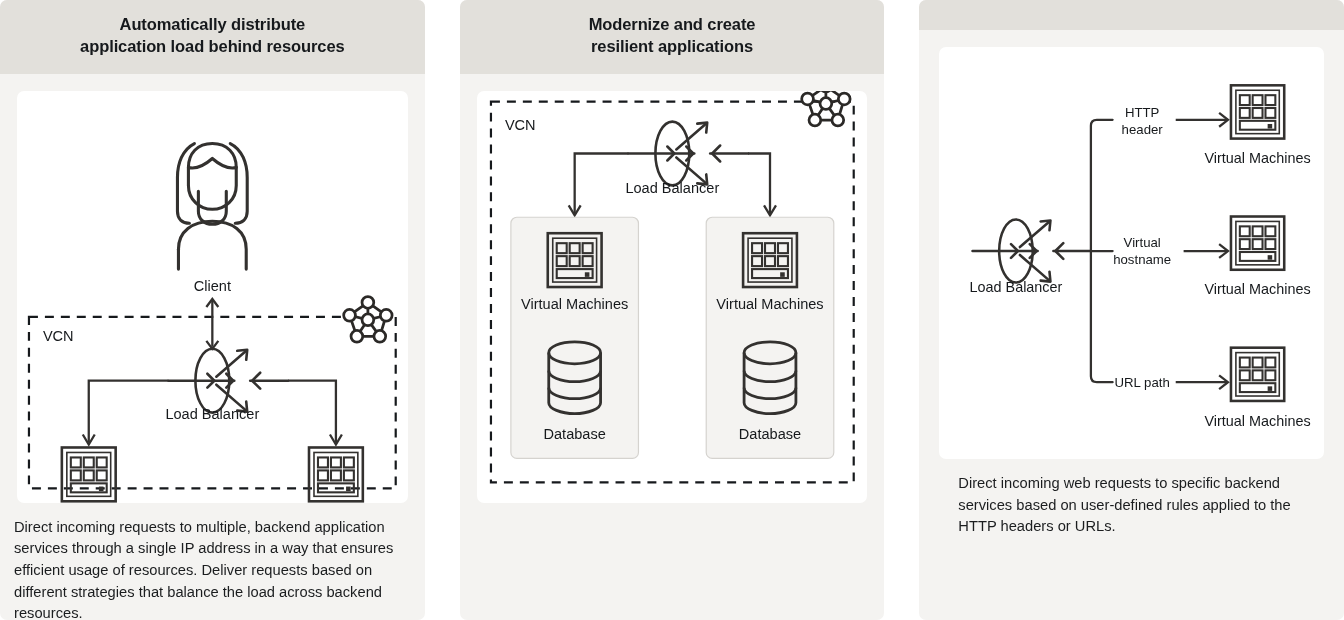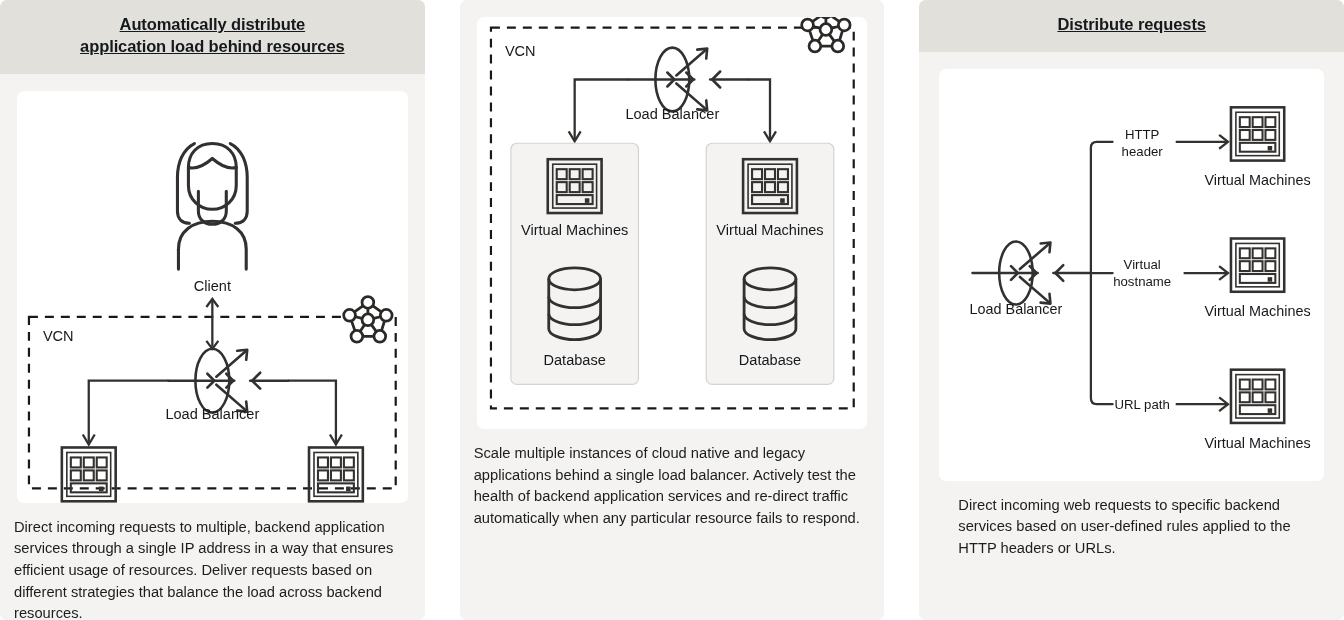--- a/index.html
+++ b/index.html
@@ -26,21 +26,21 @@
   .panel-header {
     background: #e2e0db;
     padding: 14px 18px 16px;
     text-align: center;
     font-size: 16.5px;
     font-weight: bold;
     line-height: 1.32;
     color: #16191c;
     letter-spacing: -0.1px;
   }
-  .panel-header .hl { display: block; text-decoration: underline; }
+  .panel-header .hl { display: block; }
   .stage-wrap {
     padding: 17px 17px 0 17px;
     flex: 0 0 auto;
   }
   .stage {
     background: #ffffff;
     border-radius: 7px;
     height: 412px;
     position: relative;
   }
@@ -170,20 +170,24 @@
             </g>
           </g>
           <text class="lbl" x="320" y="437" text-anchor="middle">Virtual Machines</text>
         </svg>
       </div>
     </div>
     <p class="caption">Direct incoming requests to multiple, backend application services  through a single IP address in a way that ensures efficient usage of  resources. Deliver requests based on different strategies that balance the load across backend resources.</p>
   </section>
 
   <section class="panel panel-2">
+    <header class="panel-header">
+      <span class="hl">Modernize and create</span>
+      <span class="hl">resilient applications</span>
+    </header>
     <div class="stage-wrap">
       <div class="stage">
         <svg viewBox="0 0 392 412" preserveAspectRatio="xMidYMid meet">
 
           <rect x="14" y="10" width="364" height="382" fill="none" stroke="#16191c" stroke-width="2.2" stroke-dasharray="9 7"></rect>
           <text class="vcn-lbl" x="28" y="38">VCN</text>
 
           <g transform="translate(328,-12) scale(0.92)">
             <g fill="#ffffff" stroke="#2b2927" stroke-width="3">
               <path d="M24 7 L44 21 L37 44 L12 44 L4 21 Z" fill="none"></path>
@@ -272,26 +276,24 @@
               <ellipse cx="27" cy="12" rx="26" ry="11"></ellipse>
               <path d="M1 12 L1 62 c0 6 12 11 26 11 c14 0 26 -5 26 -11 L53 12"></path>
               <path d="M1 30 c0 6 12 11 26 11 c14 0 26 -5 26 -11"></path>
               <path d="M1 47 c0 6 12 11 26 11 c14 0 26 -5 26 -11"></path>
             </g>
           </g>
           <text class="lbl" x="294" y="348" text-anchor="middle">Database</text>
         </svg>
       </div>
     </div>
-    <p class="caption">Scale multiple instances of cloud native and legacy applications  behind a single load balancer. Actively test the health of backend  application services and re-direct traffic automatically when any  particular resource fails to respond.</p>
   </section>
 
   <section class="panel panel-3">
     <header class="panel-header">
-      <span class="hl">Distribute requests</span>
     </header>
     <div class="stage-wrap">
       <div class="stage">
         <svg viewBox="0 0 390 412" preserveAspectRatio="xMidYMid meet">
 
           <g transform="translate(78,204)">
             <g class="stroke" stroke-width="2.6" stroke-linecap="round" stroke-linejoin="round">
               <ellipse cx="0" cy="0" rx="17" ry="32"></ellipse>
               <path d="M-44 0 L22 0"></path>
               <path d="M-5 -7 L2 0 L-5 7"></path>

